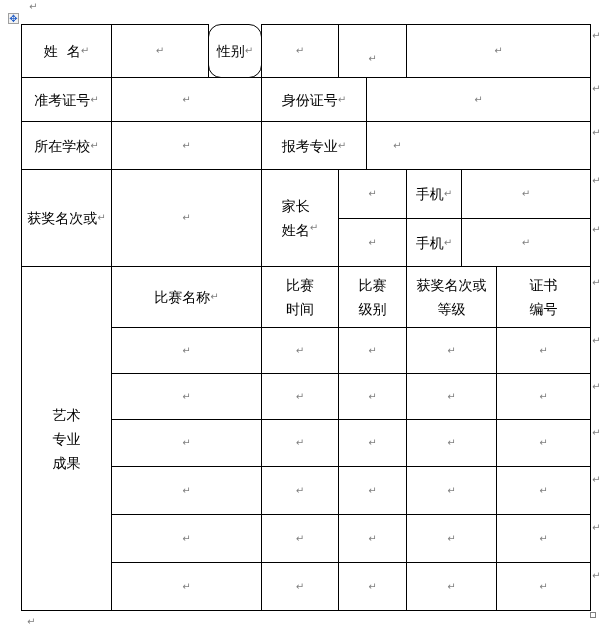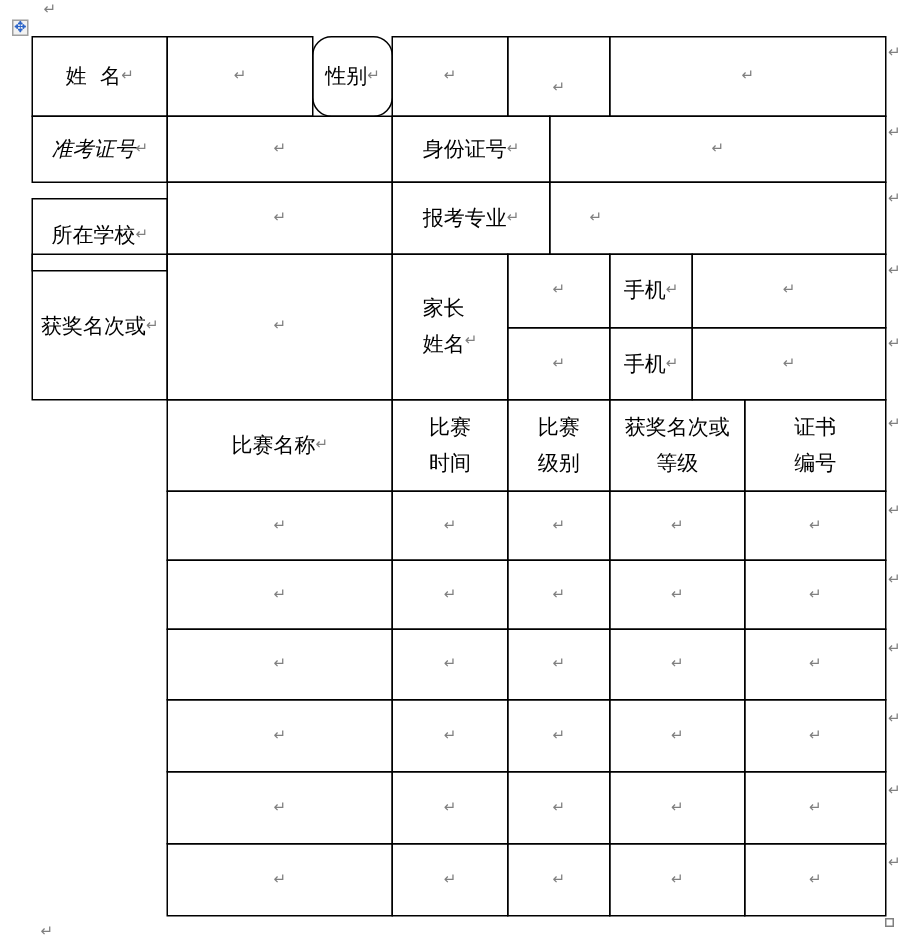--- a/index.html
+++ b/index.html
@@ -41,37 +41,37 @@
     <span class="ret">↵</span>
   </div>
   <div class="cell" style="left:338px;top:24px;width:69px;height:54px;">
       <span class="ret" style="align-self:flex-end;margin-bottom:6px;">↵</span>
   </div>
   <div class="cell" style="left:406px;top:24px;width:185px;height:54px;">
     <span class="ret">↵</span>
   </div>
   <span class="mark" style="left:592px;top:31px;">↵</span>
 
-  <div class="cell" style="left:21px;top:77px;width:91px;height:45px;font-style:italic;">
+  <div class="cell" style="left:21px;top:77px;width:91px;height:45px;">
     <span>准考证号</span>
       <span class="ret">↵</span>
   </div>
   <div class="cell" style="left:111px;top:77px;width:151px;height:45px;">
     <span class="ret">↵</span>
   </div>
   <div class="cell" style="left:261px;top:77px;width:106px;height:45px;">
     <span>身份证号</span>
       <span class="ret">↵</span>
   </div>
   <div class="cell" style="left:366px;top:77px;width:225px;height:45px;">
     <span class="ret">↵</span>
   </div>
   <span class="mark" style="left:592px;top:84px;">↵</span>
 
-  <div class="cell" style="left:21px;top:121px;width:91px;height:49px;margin-top:11px;">
+  <div class="cell" style="left:21px;top:121px;width:91px;height:49px;">
     <span>所在学校</span>
       <span class="ret">↵</span>
   </div>
   <div class="cell" style="left:111px;top:121px;width:151px;height:49px;">
     <span class="ret">↵</span>
   </div>
   <div class="cell" style="left:261px;top:121px;width:106px;height:49px;">
     <span>报考专业</span>
       <span class="ret">↵</span>
   </div>
@@ -108,20 +108,25 @@
   </div>
   <div class="cell" style="left:406px;top:218px;width:56px;height:49px;">
     <span>手机</span>
       <span class="ret">↵</span>
   </div>
   <div class="cell" style="left:461px;top:218px;width:130px;height:49px;">
     <span class="ret">↵</span>
   </div>
   <span class="mark" style="left:592px;top:225px;">↵</span>
 
+  <div class="cell" style="left:21px;top:266px;width:91px;height:345px;">
+    <span class="label">艺术
+专业
+成果</span>
+  </div>
 
   <div class="cell" style="left:111px;top:266px;width:151px;height:62px;">
     <span class="label">比赛名称</span>
       <span class="ret">↵</span>
   </div>
   <div class="cell" style="left:261px;top:266px;width:78px;height:62px;">
     <span class="label">比赛
 时间</span>
   </div>
   <div class="cell" style="left:338px;top:266px;width:69px;height:62px;">

